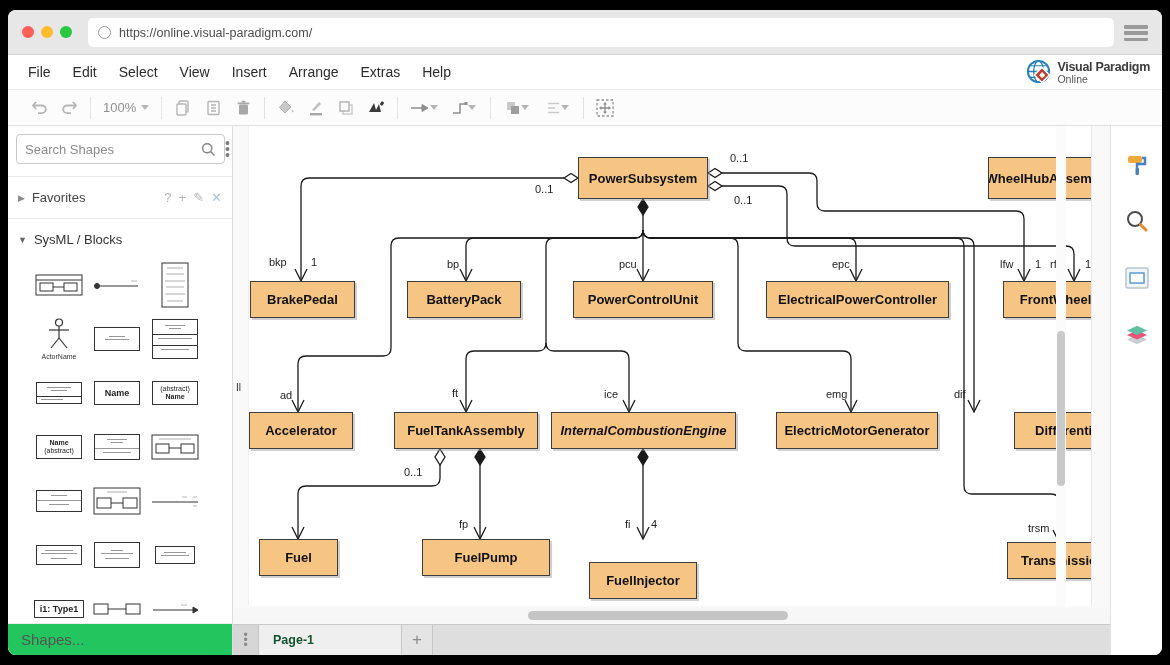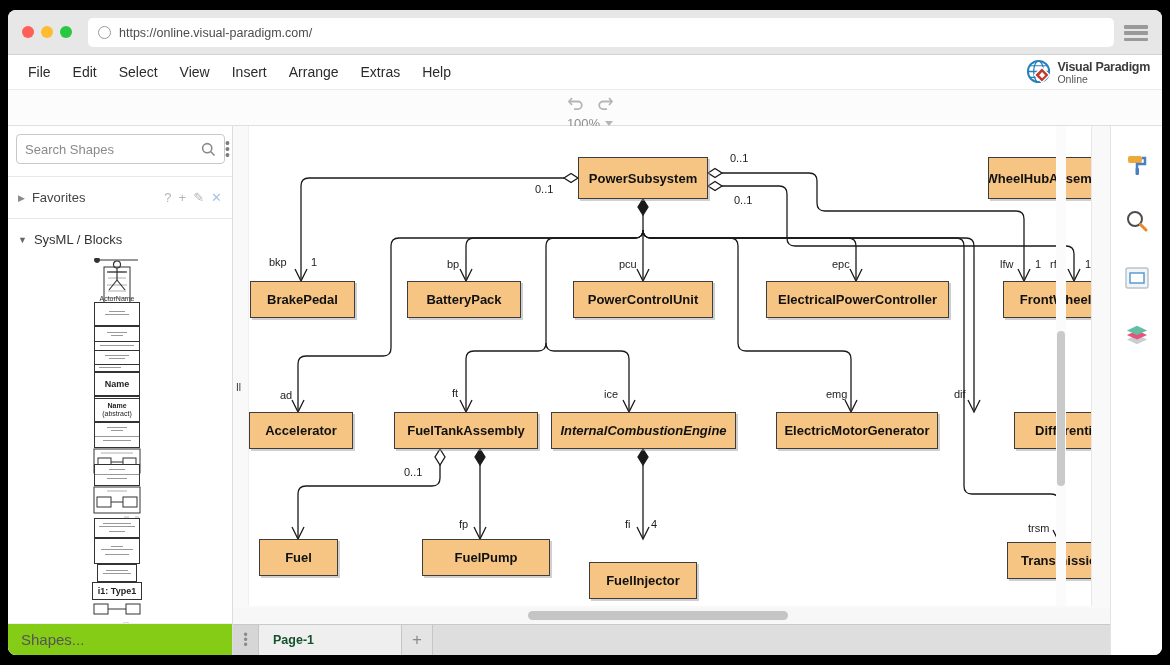--- a/index.html
+++ b/index.html
@@ -22,21 +22,21 @@
   
   .menubar { position:relative; height:35px; background:#fff; border-bottom:1px solid #ececec; display:flex; align-items:center; padding-left:9px; }
   .menu-item { font-size:14px; color:#2b2b2b; padding:0 11px; line-height:34px; cursor:pointer; }
   .logo { position:absolute; right:12px; top:4px; display:flex; align-items:center; }
   .logo-globe { width:27px; height:27px; margin-right:4px; }
   .logo-text { line-height:12px; }
   .logo-l1 { font-size:12.5px; font-weight:bold; color:#3c3c3c; letter-spacing:-0.3px; }
   .logo-l2 { font-size:10.5px; color:#555; }
 
   
-  .toolbar { height:36px; background:#fcfcfc; border-bottom:1px solid #e0e0e0; display:flex; align-items:center; padding-left:10px;flex-direction:column; }
+  .toolbar { height:36px; background:#fcfcfc; border-bottom:1px solid #e0e0e0; display:flex; align-items:center; padding-left:10px; }
   .tgroup { display:flex; align-items:center; gap:4px; padding:0 8px; }
   .tsep { width:1px; height:22px; background:#e3e3e3; }
   .tbtn { width:26px; height:26px; display:flex; align-items:center; justify-content:center; border-radius:3px; cursor:pointer; }
   .tbtn svg { display:block; }
   .zoomctl { display:flex; align-items:center; gap:5px; font-size:13px; color:#8e8e8e; cursor:pointer; padding:0 4px; }
   .caret { width:0; height:0; border-left:4px solid transparent; border-right:4px solid transparent; border-top:5px solid #b5b5b5; display:inline-block; }
 
   
   .main { position:relative; height:529px; display:flex; }
 
@@ -51,26 +51,26 @@
   .favrow { display:flex; align-items:center; padding:9px 10px; font-size:13px; color:#444; }
   .favrow .arrow { color:#8a8a8a; font-size:9px; margin-right:7px; }
   .favicons { margin-left:auto; display:flex; gap:7px; font-size:13px; }
   .favicons span { cursor:pointer; }
   .fi-gray { color:#b5b5b5; }
   .fi-blue { color:#a9c4e2; }
   .sectionrow { display:flex; align-items:center; padding:9px 10px 6px 10px; font-size:13px; color:#333; cursor:pointer; }
   .sectionrow .arrow { color:#666; font-size:9px; margin-right:7px; }
 
   .palette { position:absolute; top:132px; bottom:32px; left:0; right:6px; overflow:hidden; }
-  .prow { display:flex; justify-content:flex-end; padding:0 14px; align-items:center; height:54px;flex-direction:column; }
+  .prow { display:flex; justify-content:center; padding:0 14px; align-items:center; height:54px; }
   .pcell { width:58px; height:50px; display:flex; flex-direction:column; align-items:center; justify-content:center; cursor:pointer; }
   .thumb-box { border:1px solid #333; background:#fff; font-size:7px; color:#222; text-align:center; line-height:8px; display:flex; flex-direction:column; justify-content:center; }
   .tline { background:#999; height:1px; margin:2px 6px; }
   .actor-label { font-size:7px; color:#333; margin-top:1px; }
-  .shapes-footer { position:absolute; bottom:0; left:0; right:0; height:32px; background:#84cc16; border-top:1px solid #eee; display:flex; align-items:center; padding-left:13px; font-size:15px; color:#555; cursor:pointer; }
+  .shapes-footer { position:absolute; bottom:0; left:0; right:0; height:32px; background:#22c55e; border-top:1px solid #eee; display:flex; align-items:center; padding-left:13px; font-size:15px; color:#555; cursor:pointer; }
 
   
   .canvas { position:relative; flex:1; background:#f9f9fa; overflow:hidden; }
   .page { position:absolute; left:15px; top:0; width:844px; height:480px; background:#fff; border-left:1px solid #f0f0f0; border-right:1px solid #e8e8e8; overflow:hidden; }
   .wires { position:absolute; left:0; top:0; }
   .block { position:absolute; height:37px; background:#f6c583; border:1.4px solid #3d3d3d; box-shadow:2px 2px 0 0 rgba(150,150,150,.45); display:flex; align-items:center; justify-content:center; font-size:13px; font-weight:bold; color:#111; cursor:pointer; white-space:nowrap; overflow:hidden; }
   .block.tall { height:42px; }
   .elabel { position:absolute; font-size:11px; color:#1c1c1c; white-space:nowrap; }
   .gutter-label { position:absolute; left:3px; top:256px; font-size:10px; color:#333; }
 

